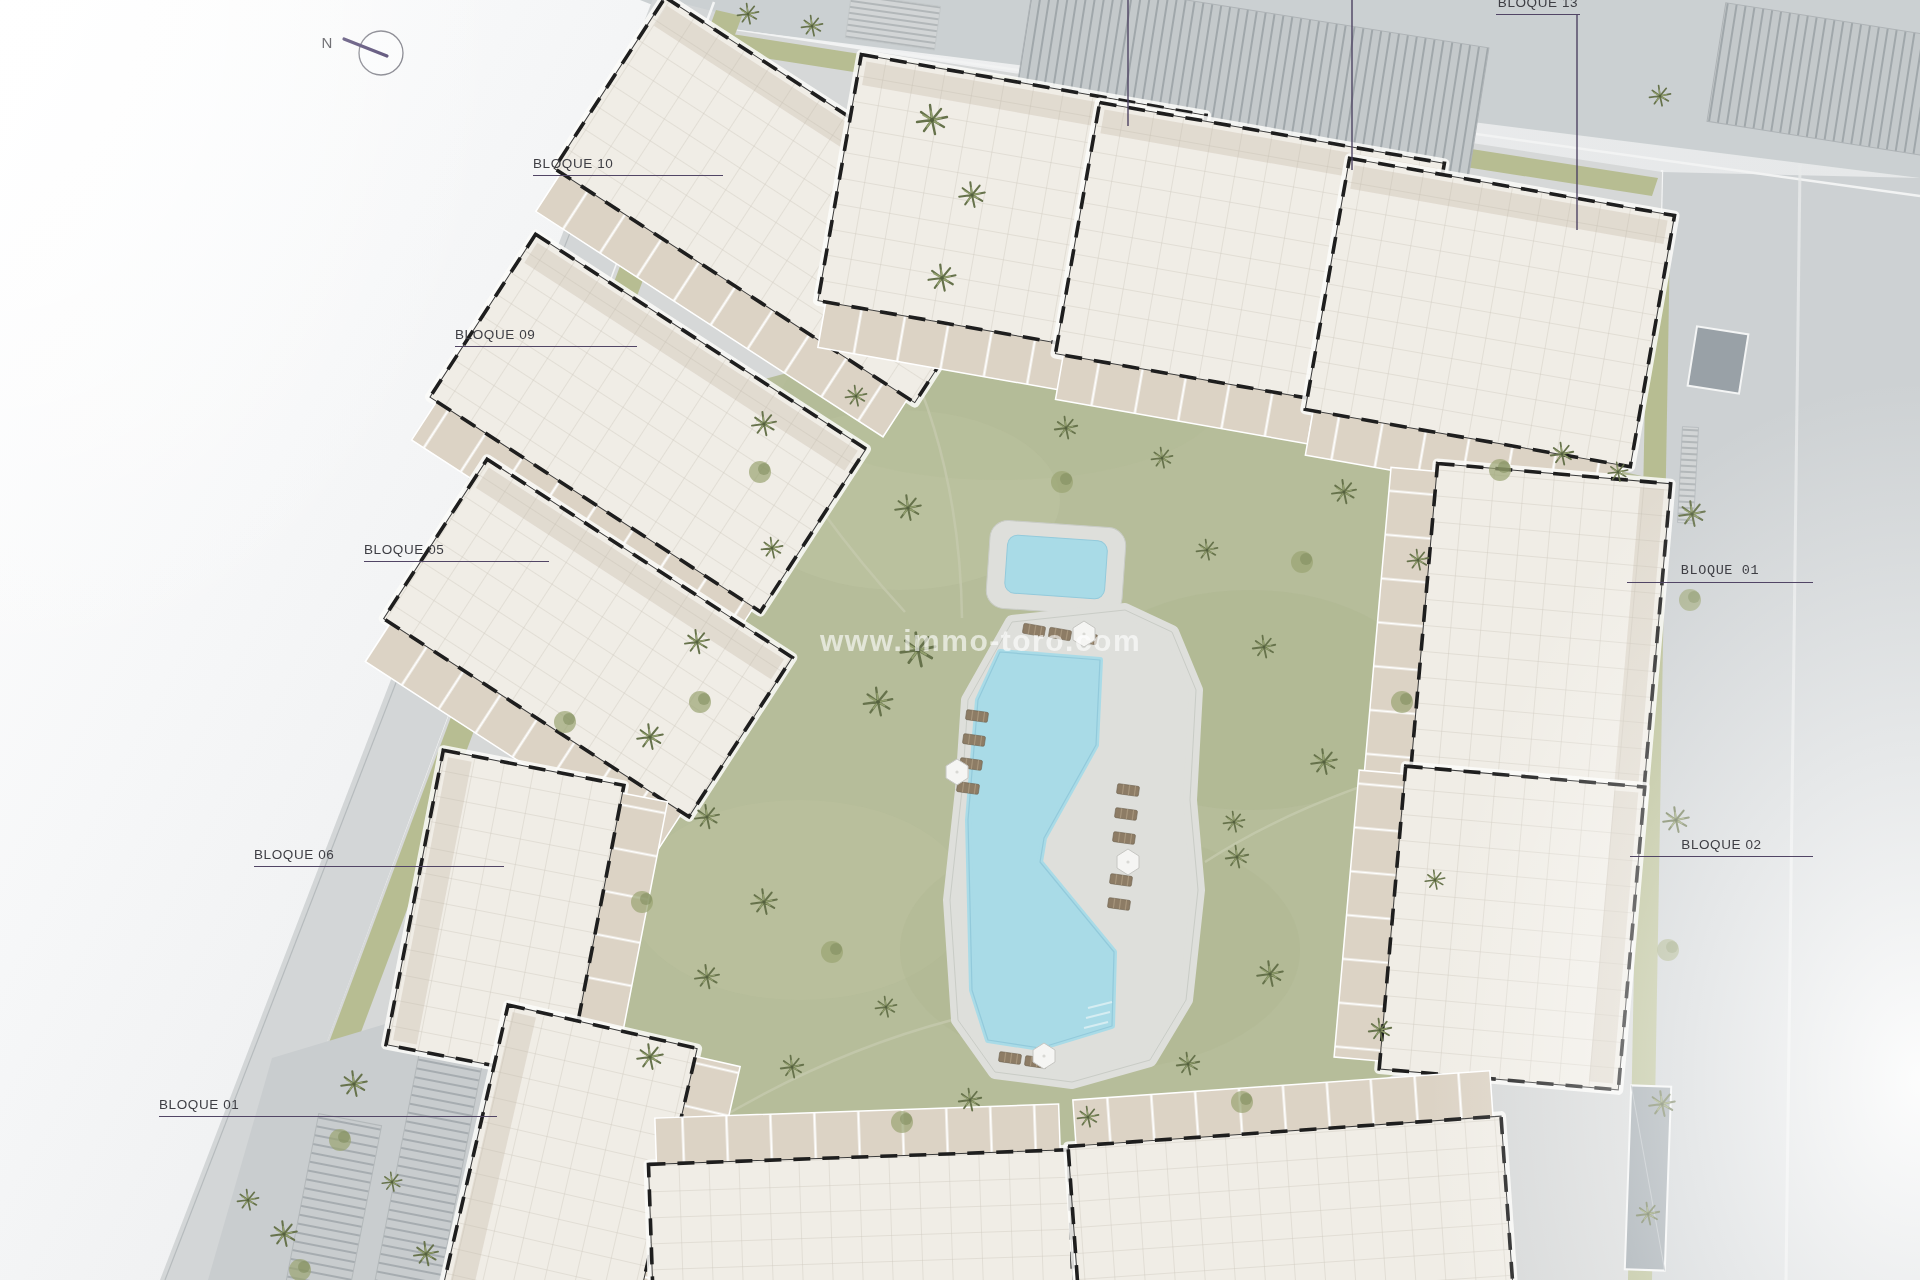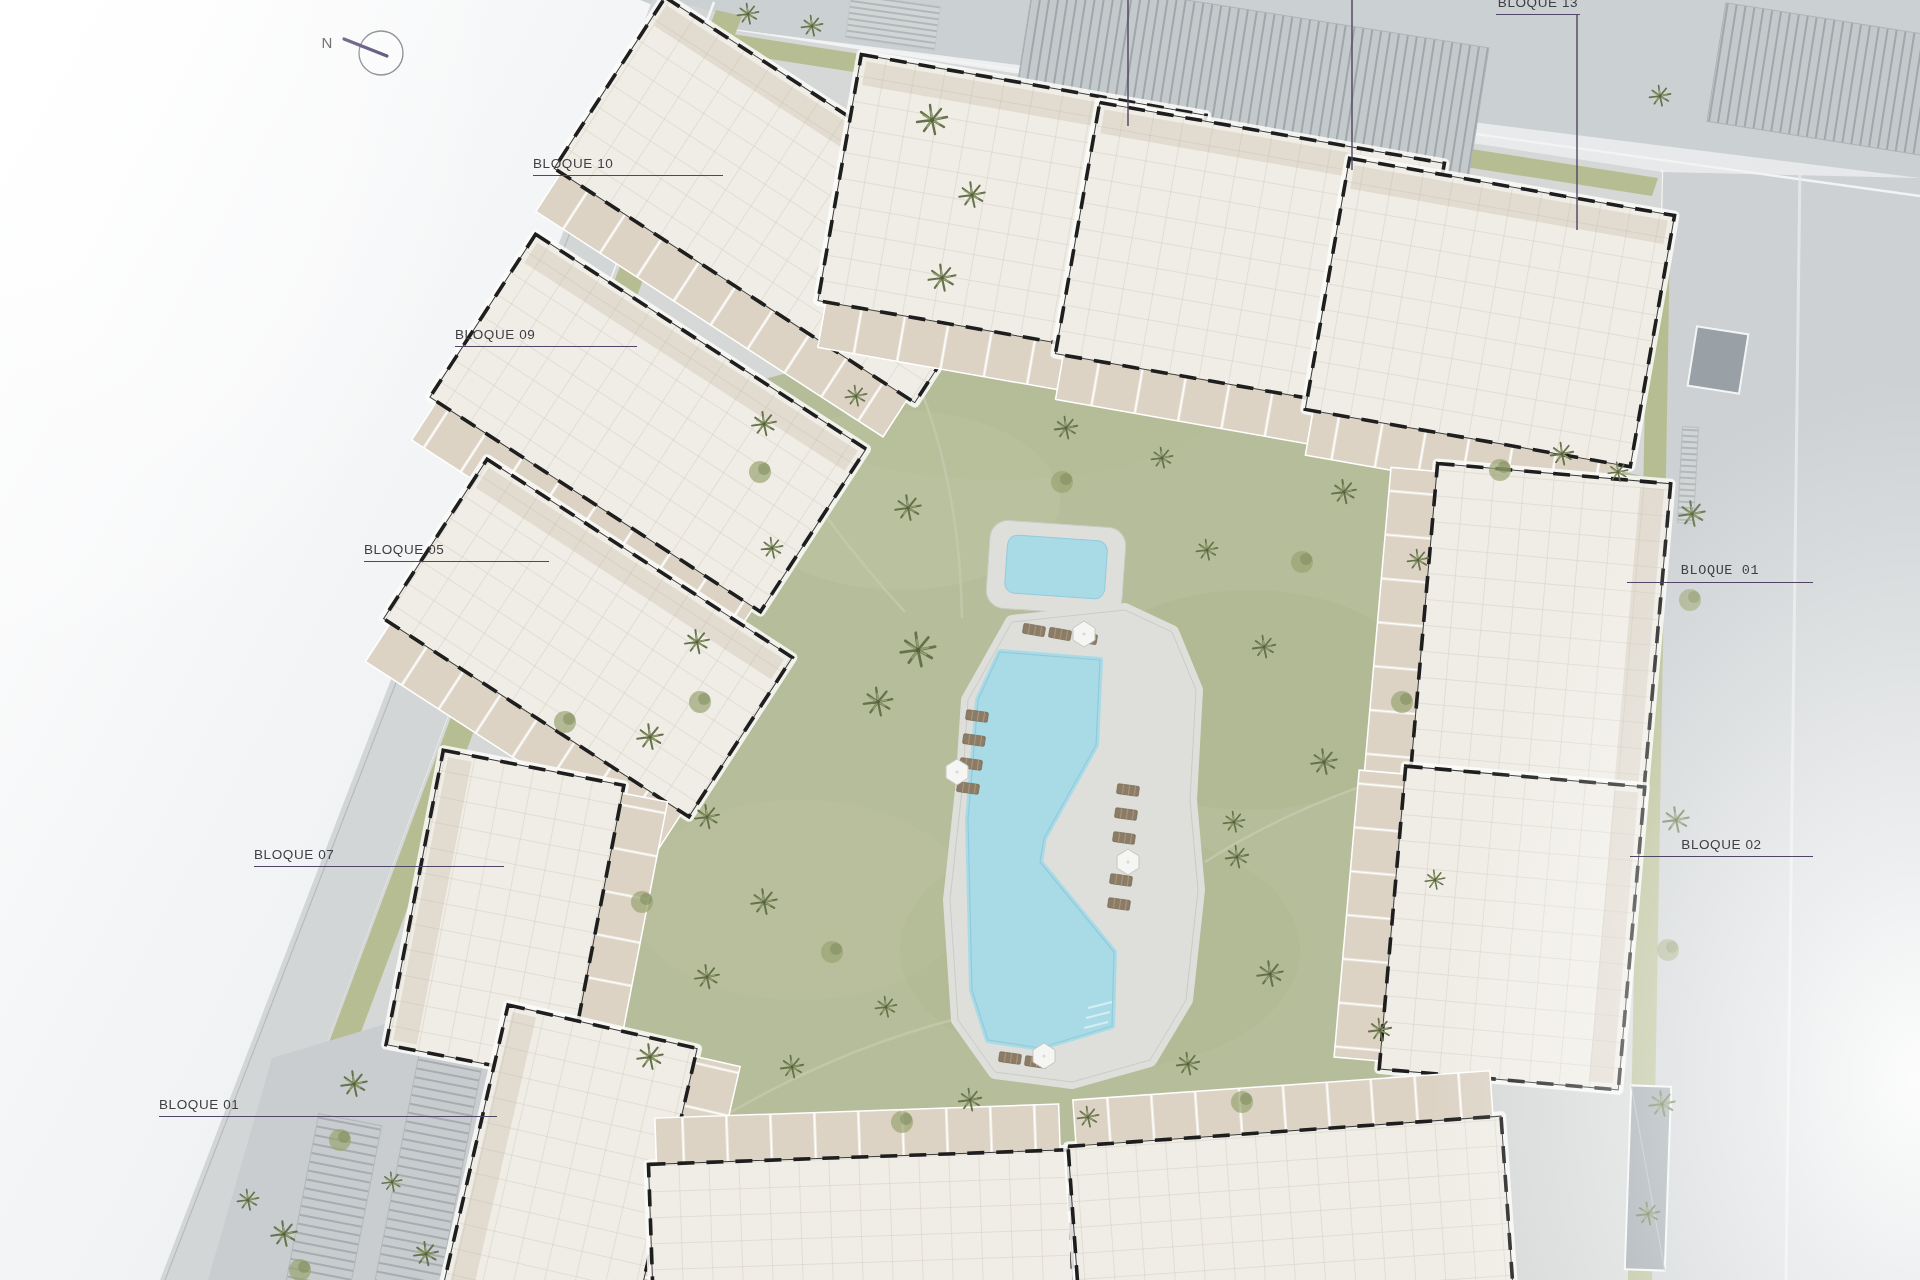--- a/index.html
+++ b/index.html
@@ -365,23 +365,24 @@
   <g>
     <circle cx="381" cy="53" r="22" fill="rgba(255,255,255,0.35)" stroke="#72727c" stroke-width="1.3"></circle>
     <line x1="344" y1="39" x2="387" y2="56" stroke="#3c2f5f" stroke-width="3.2" stroke-linecap="round"></line>
     <text x="327" y="48" font-size="15" fill="#2f2f35" font-family="Liberation Sans, sans-serif" text-anchor="middle">N</text>
   </g>
 </svg>
 
 <div class="fade" id="fade-br"></div>
 <div class="fade" id="fade-tl"></div>
 
+<div class="watermark">www.immo-toro.com</div>
 
 <div class="blk-label" id="lbl-b10">BLOQUE 10</div>
 <div class="blk-label" id="lbl-b09">BLOQUE 09</div>
 <div class="blk-label" id="lbl-b08">BLOQUE 05</div>
-<div class="blk-label" id="lbl-b07">BLOQUE 07</div>
+<div class="blk-label" id="lbl-b07">BLOQUE 06</div>
 <div class="blk-label" id="lbl-b06">BLOQUE 01</div>
 <div class="blk-label" id="lbl-b13">BLOQUE 13</div>
 <div class="blk-label" id="lbl-b01">BLOQUE 01</div>
 <div class="blk-label" id="lbl-b02">BLOQUE 02</div>
 
 </div>
 
 </body></html>

